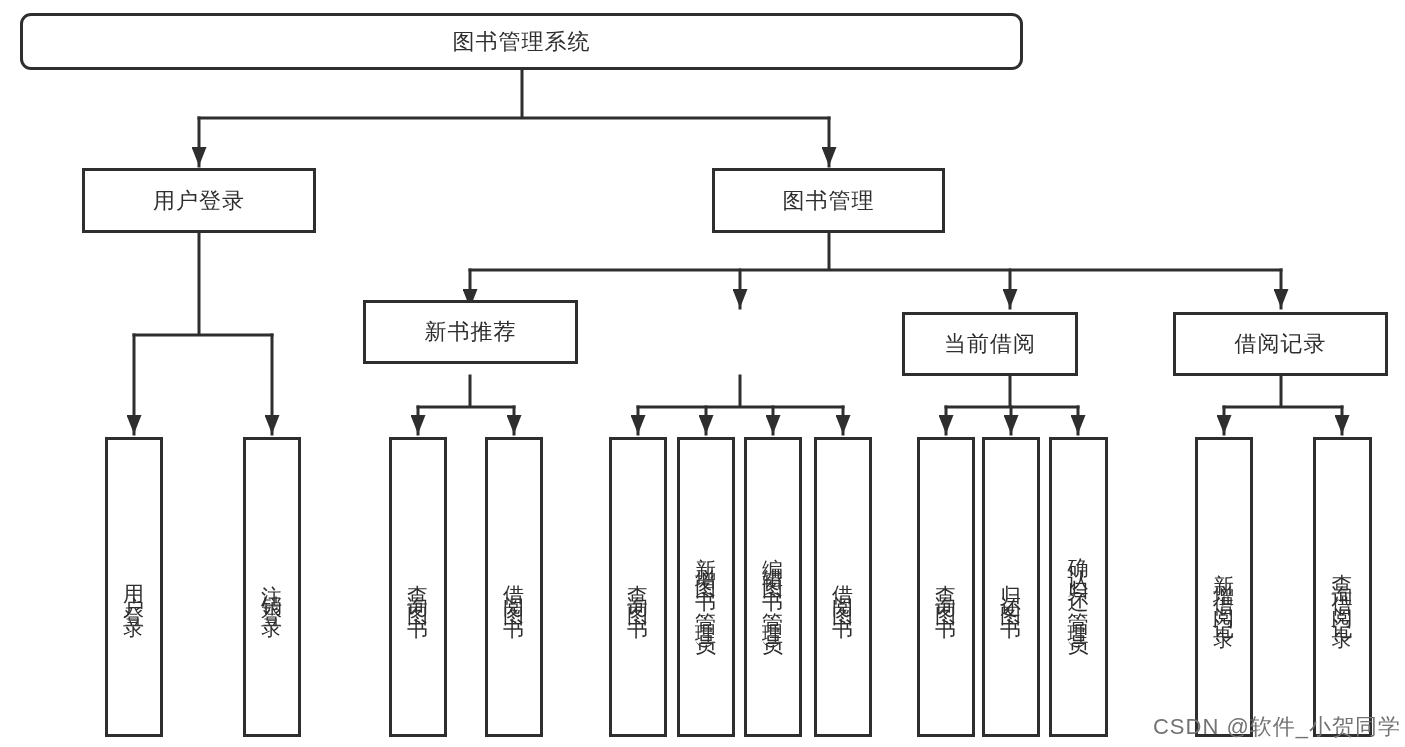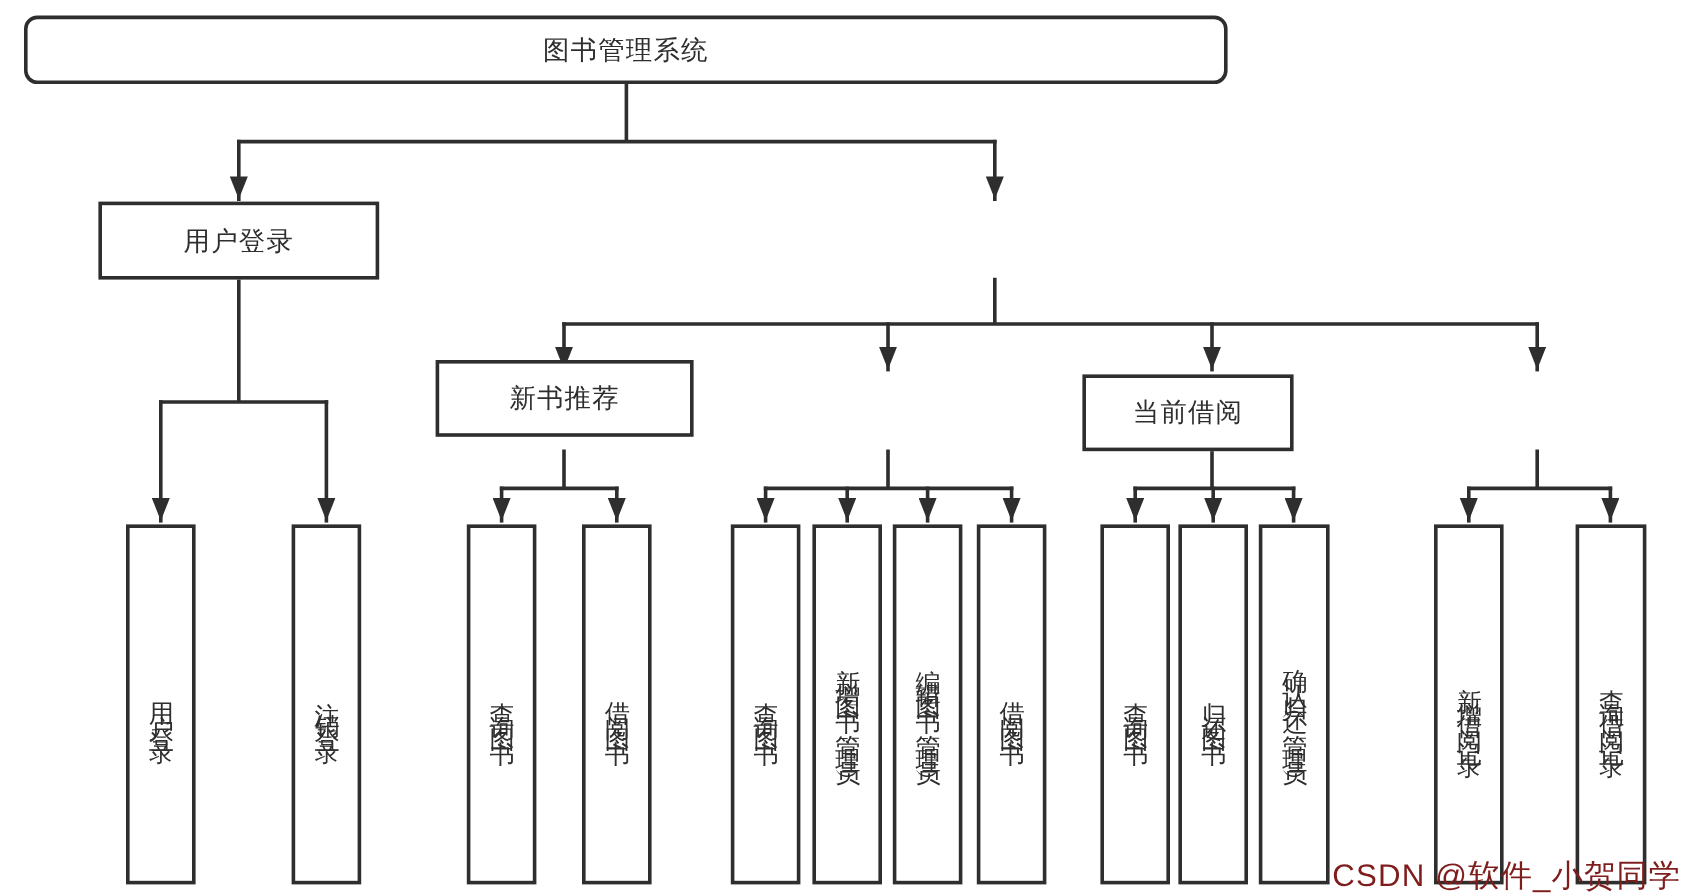--- a/index.html
+++ b/index.html
@@ -35,22 +35,22 @@
     writing-mode: vertical-rl;
     font-size: 21px;
     letter-spacing: 11px;
     line-height: 1;
     padding-top: 6px;
   }
   #watermark {
     position: absolute;
     top: 712px;
     right: 4px;
-    font-size: 26px;
-    color: #7f1d1d;
+    font-size: 22px;
+    color: #737373;
     letter-spacing: 1px;
     white-space: nowrap;
   }
 </style>
 </head>
 <body>
 
 <div id="canvas">
 
   <svg id="connectors" width="1405" height="747" viewBox="0 0 1405 747">
@@ -92,23 +92,25 @@
 
       <path d="M1281,376 V407 M1224,407 H1342"></path>
       <path d="M1224,407 V434" marker-end="url(#arrowhead)"></path>
       <path d="M1342,407 V434" marker-end="url(#arrowhead)"></path>
     </g>
   </svg>
 
   <div class="node h" style="left:20px; top:13px; width:1003px; height:57px;border-radius:11px;">图书管理系统</div>
 
   <div class="node h" style="left:82px; top:168px; width:234px; height:65px;">用户登录</div>
+  <div class="node h" style="left:712px; top:168px; width:233px; height:65px;">图书管理</div>
 
   <div class="node h" style="left:363px; top:300px; width:215px; height:64px;">新书推荐</div>
   <div class="node h" style="left:902px; top:312px; width:176px; height:64px;">当前借阅</div>
+  <div class="node h" style="left:1173px; top:312px; width:215px; height:64px;">借阅记录</div>
 
   <div class="node v" style="left:105px; top:437px; width:58px; height:300px;">用户登录</div>
   <div class="node v" style="left:243px; top:437px; width:58px; height:300px;">注销登录</div>
 
   <div class="node v" style="left:389px; top:437px; width:58px; height:300px;">查询图书</div>
   <div class="node v" style="left:485px; top:437px; width:58px; height:300px;">借阅图书</div>
 
   <div class="node v" style="left:609px; top:437px; width:58px; height:300px;">查询图书</div>
   <div class="node v" style="left:677px; top:437px; width:58px; height:300px;">新增图书（管理员）</div>
   <div class="node v" style="left:744px; top:437px; width:58px; height:300px;">编辑图书（管理员）</div>

